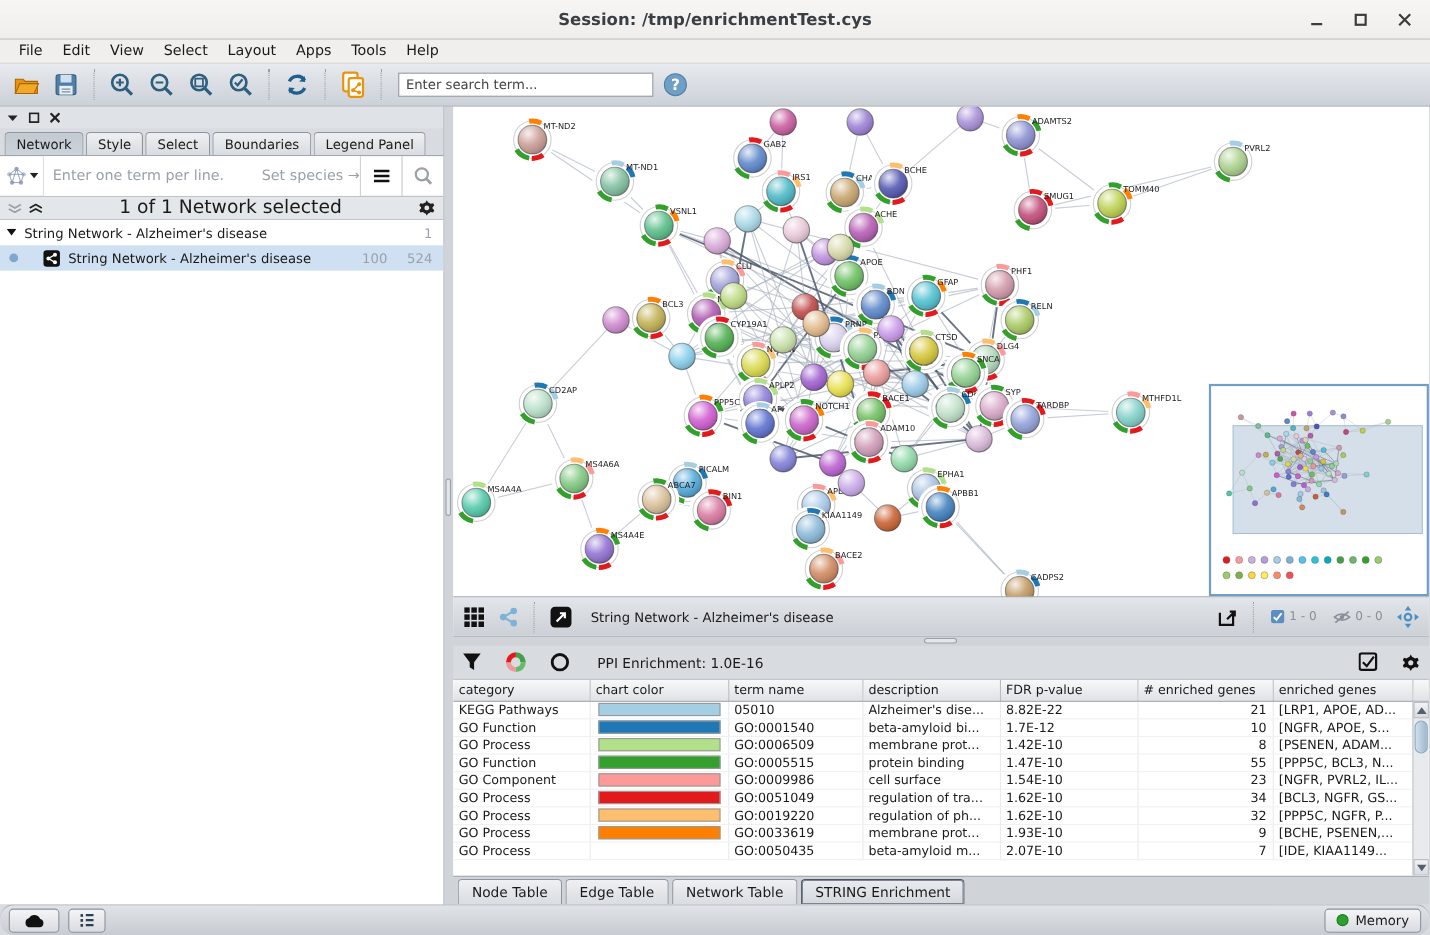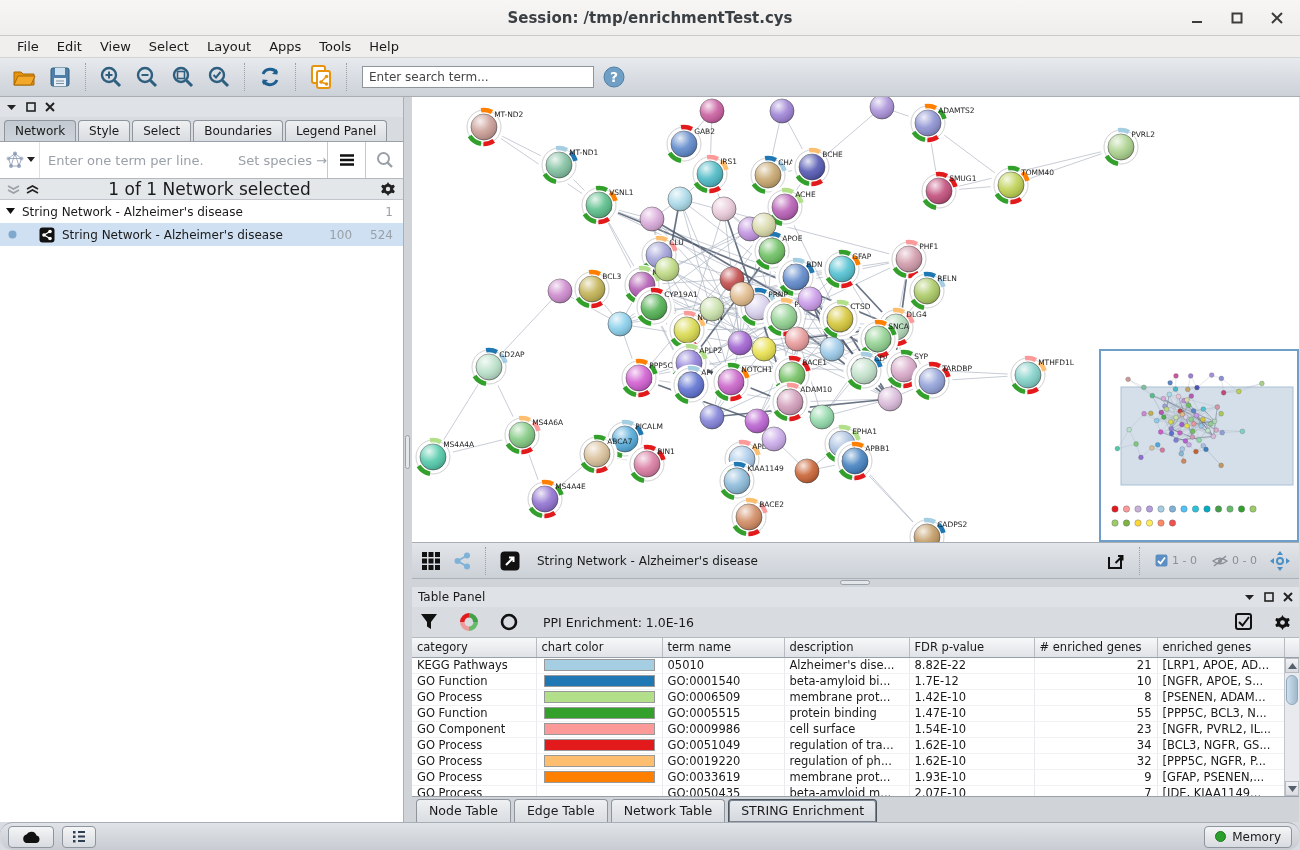--- a/index.html
+++ b/index.html
@@ -1663,34 +1663,20 @@
             </svg>
           </span>
       </div>
     </div>
 
     <div class="hsash">
         <div class="pill"></div>
       </div>
 
     <div class="table-panel">
-      <div class="tp-header">
-        <span class="ph-title">Table Panel</span>
-        <span class="ph-icons">
-          <svg width="11" height="8">
-              <path d="M1 2 L10 2 L5.5 7 Z" fill="#222"></path>
-            </svg>
-          <svg width="10" height="10">
-              <rect x="1" y="1" width="8" height="8" fill="none" stroke="#222" stroke-width="1.6"></rect>
-            </svg>
-          <svg width="10" height="10">
-              <path d="M1 1 L9 9 M9 1 L1 9" stroke="#222" stroke-width="2"></path>
-            </svg>
-        </span>
-      </div>
       <div class="tp-toolbar">
         <svg width="18" height="18">
           <path d="M1 1 L17 1 L11 9 L11 16 L7 13.5 L7 9 Z" fill="#111"></path>
           </svg>
         <svg width="20" height="20" viewBox="0 0 20 20">
           <path d="M10 1 A9 9 0 0 1 19 10 L14 10 A4.5 4.5 0 0 0 10 5.5 Z" fill="#43a047"></path>
           <path d="M19 10 A9 9 0 0 1 10 19 L10 14.5 A4.5 4.5 0 0 0 14.5 10 Z" fill="#66bb6a"></path>
           <path d="M10 19 A9 9 0 0 1 1 10 L5.5 10 A4.5 4.5 0 0 0 10 14.5 Z" fill="#ef9a9a"></path>
           <path d="M1 10 A9 9 0 0 1 10 1 L10 5.5 A4.5 4.5 0 0 0 5.5 10 Z" fill="#e31a1c"></path>
           </svg>
@@ -1818,21 +1804,21 @@
               </tr>
               <tr>
                 <td>GO Process</td>
                 <td>
                   <div class="swatch" style="background: rgb(255, 127, 0);"></div>
                 </td>
                 <td>GO:0033619</td>
                 <td>membrane prot...</td>
                 <td>1.93E-10</td>
                 <td class="num">9</td>
-                <td>[GFAP, PSENEN,...</td>
+                <td>[BCHE, PSENEN,...</td>
                 <td></td>
               </tr>
               <tr>
                 <td>GO Process</td>
                 <td></td>
                 <td>GO:0050435</td>
                 <td>beta-amyloid m...</td>
                 <td>2.07E-10</td>
                 <td class="num">7</td>
                 <td>[IDE, KIAA1149...</td>

